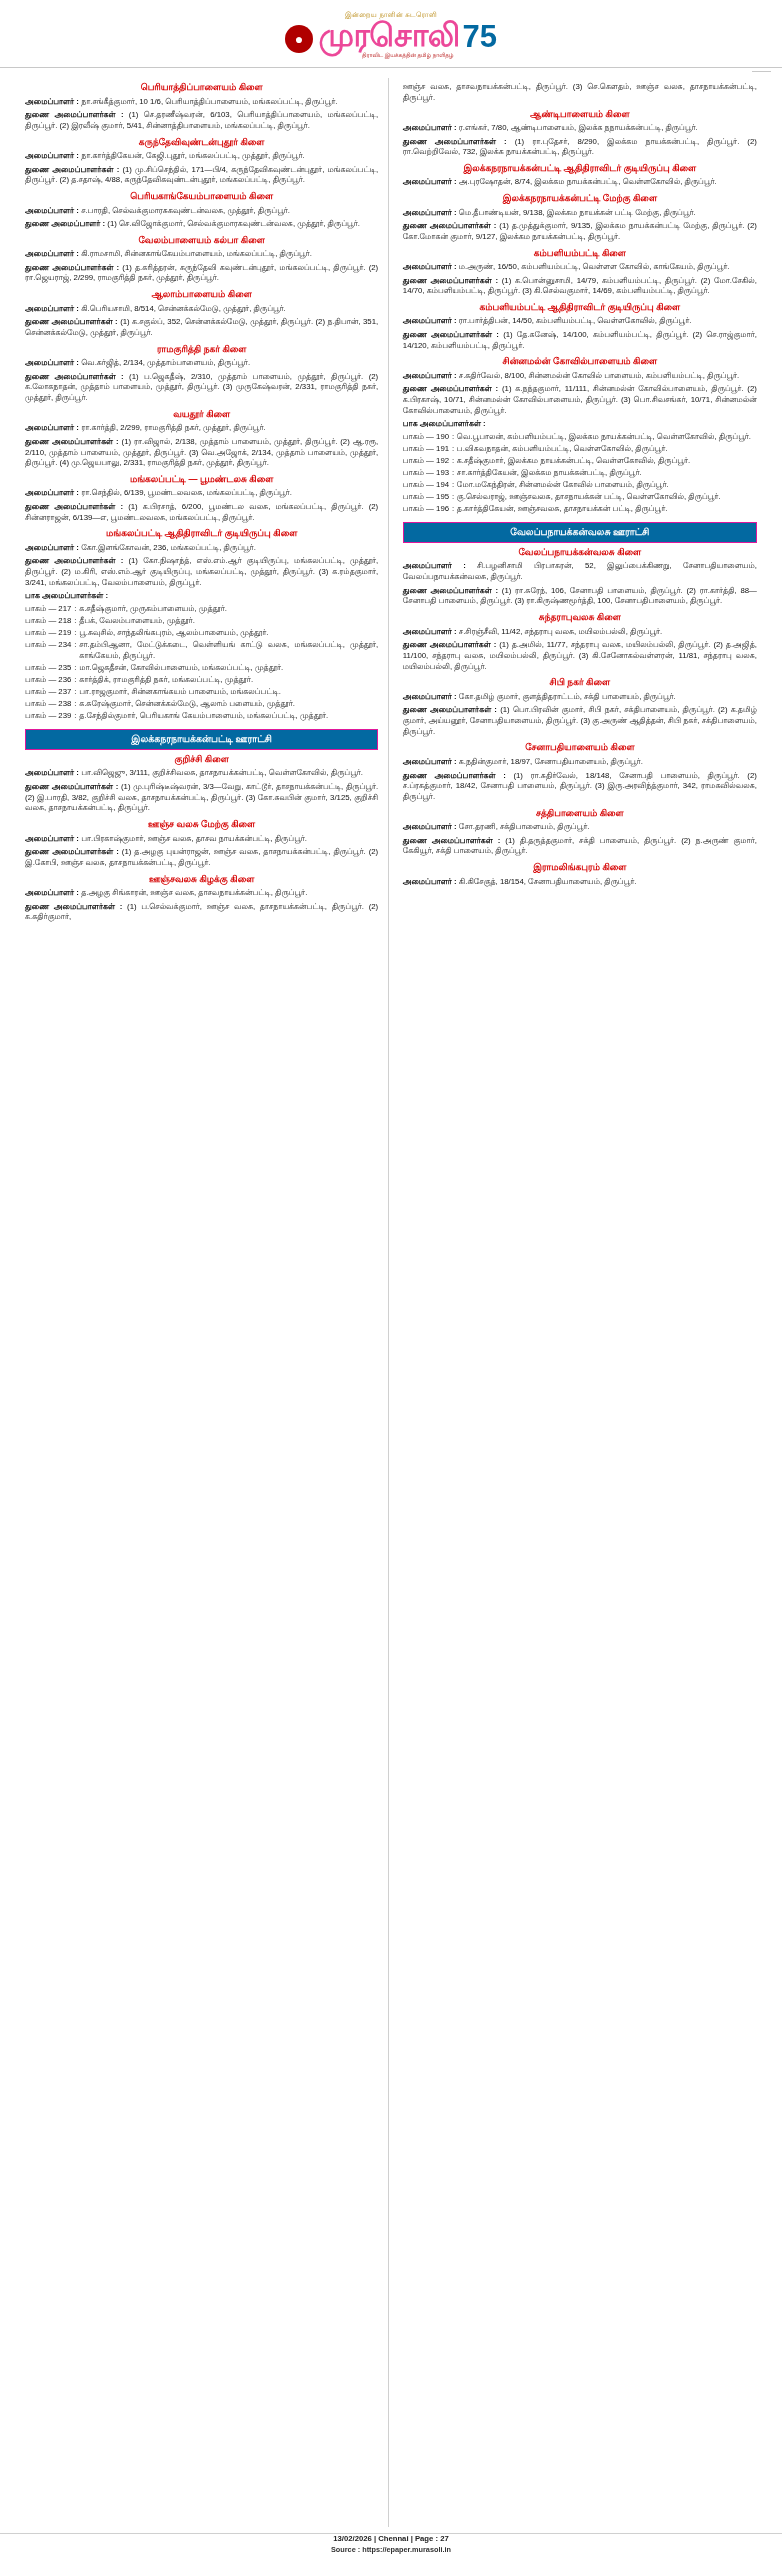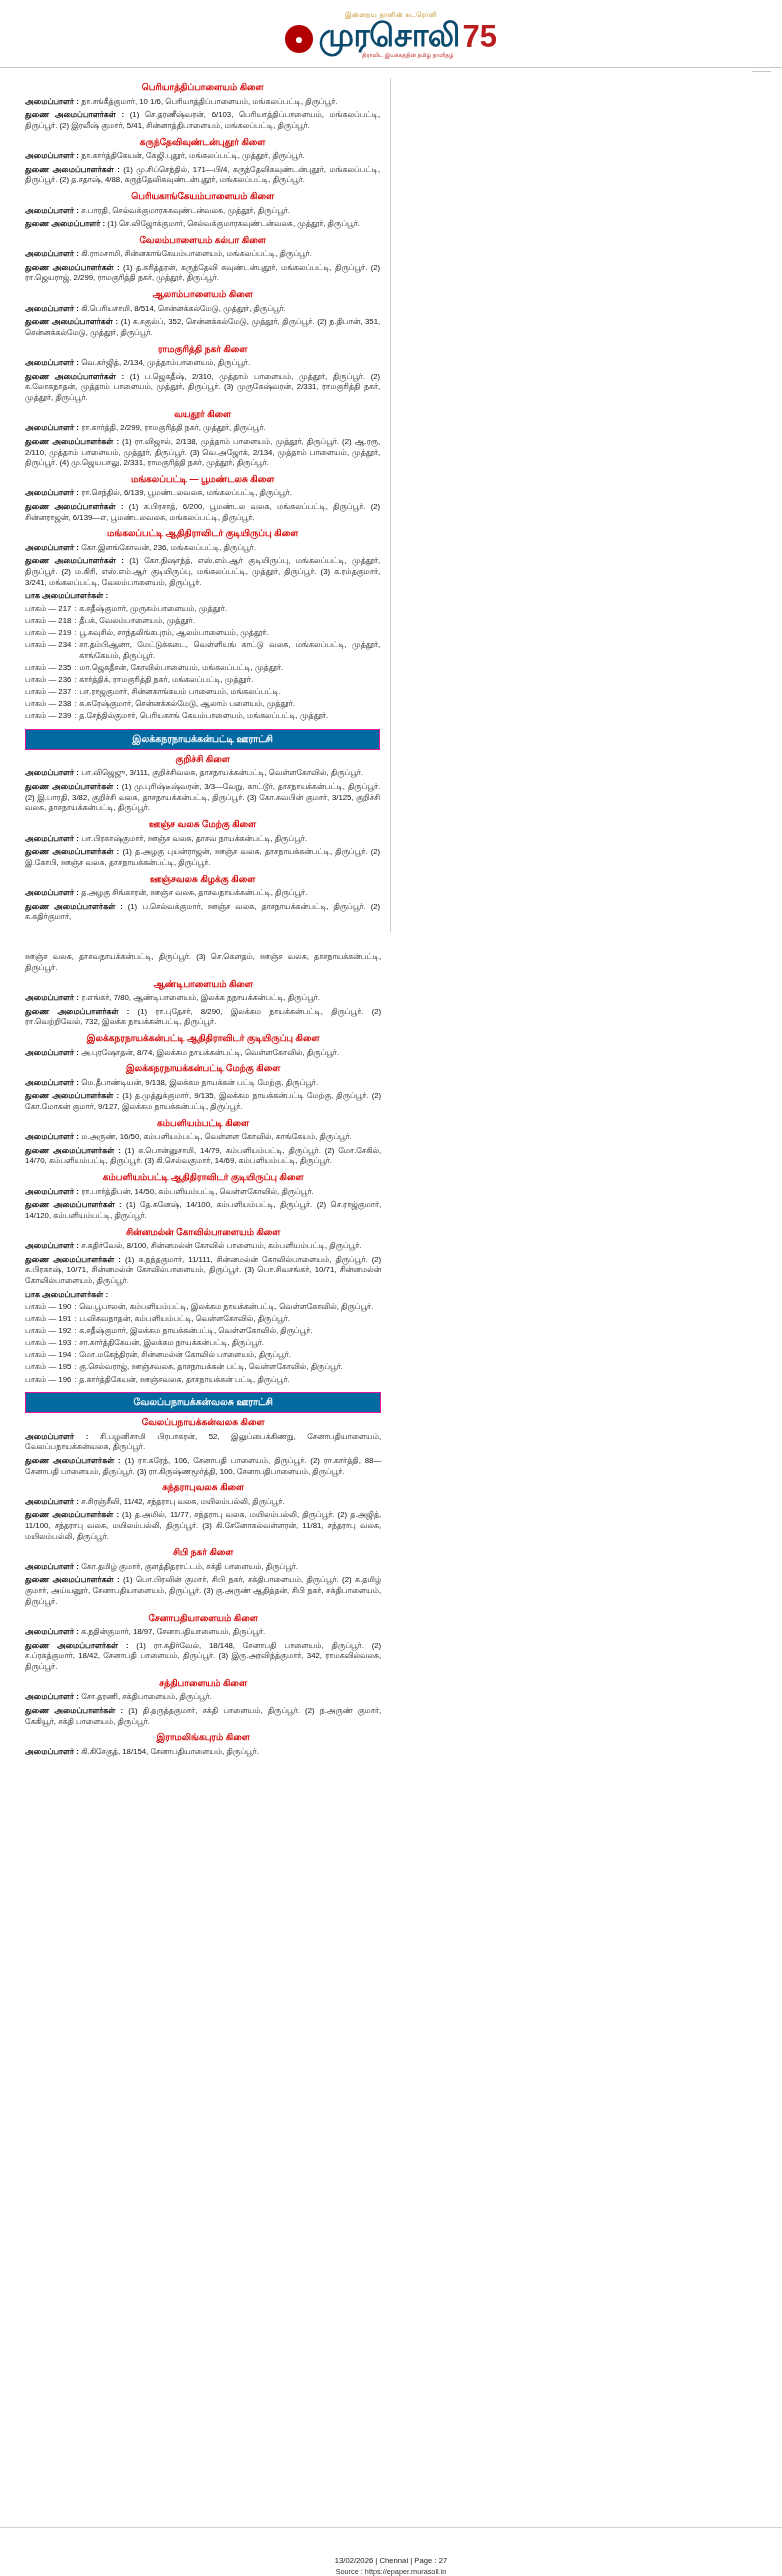--- a/index.html
+++ b/index.html
@@ -28,42 +28,42 @@
     position:absolute; top:11px; left:50%; transform:translateX(-50%);
     white-space:nowrap;
   }
   .mh-logo-mark {
     width:28px; height:28px; border-radius:50%;
     background:#b00000;
     display:flex; align-items:center; justify-content:center;
     color:#fff; font-size:14px; line-height:1;
   }
   .mh-title {
-    font-size:32px; font-weight:bold; color:#0c4a6e;
+    font-size:32px; font-weight:bold; color:#ec4899;
     letter-spacing:-0.7px; line-height:1;
   }
   .mh-75 {
-    font-size:31px; font-weight:bold; color:#b91c1c;
+    font-size:31px; font-weight:bold; color:#0369a1;
     line-height:1; position:relative; top:1.4px;
   }
   .mh-sub {
     font-size:5.6px; color:#b00000; text-align:center; margin-top:1.4px;
   }
   .mh-rule {
     position:absolute; left:0; right:0; bottom:9.8px; height:1.4px; background:#c8c8c8;
   }
   .mh-rule2 {
     position:absolute; right:11px; bottom:5.6px; width:19.5px; height:1.4px; background:#c8c8c8;
   }
 
   
   .cols {
     position:absolute;
     top:78px; left:15.3px; right:15.3px; bottom:49px;
-    display:flex; gap:16px;flex-direction:column;
+    display:flex; gap:4px;
   }
   .col {
     width:50%;
     padding:4.2px 9.8px 4.2px 9.8px;
     font-size:7.8px;
     line-height:1.38;
     text-align:justify;
   }
   .col.left { border-right:0.7px solid #d0d0d0; }
 
@@ -100,25 +100,25 @@
   .pagam-list li {
     display:flex; gap:2.8px; margin-bottom:1.4px;
   }
   .pagam-list li .pg-label { white-space:nowrap; }
   .pagam-list li .pg-sep { }
   .pagam-list li .pg-text { flex:1; }
 
   
   .footer {
     position:absolute; left:0; right:0; bottom:0;
-    height:49px;
+    height:43px;
     border-top:0.7px solid #d0d0d0;
-    display:flex; flex-direction:column; align-items:center; justify-content:flex-end;
+    display:flex; flex-direction:column; align-items:center; justify-content:flex-start;
     gap:2.1px;
-    font-size:7.7px; color:#222;
+    font-size:7.7px; color:#222;font-weight:bold;
   }
   .footer .src { font-size:7.3px; color:#333; }
   .footer .src a { color:#333; text-decoration:none; }
 </style>
 </head>
 <body>
 
 <div class="page">
 
   <div class="masthead">

